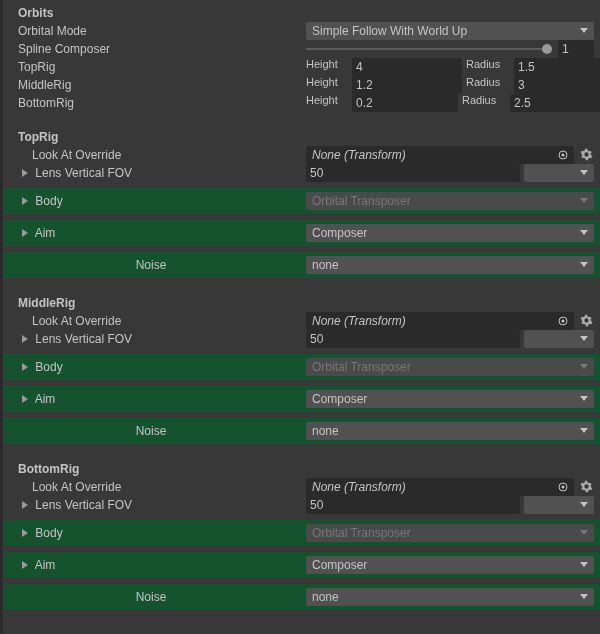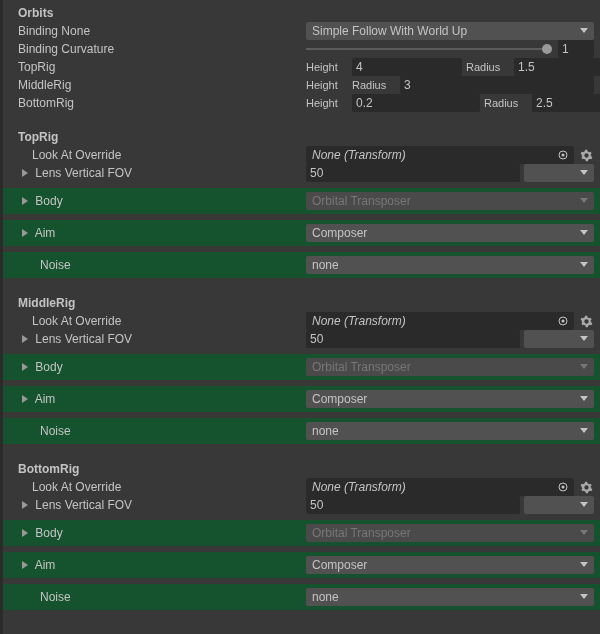--- a/index.html
+++ b/index.html
@@ -20,22 +20,22 @@
     height: 18px;
     padding: 0 6px 0 18px;
   }
   .row.header { padding-left: 18px; font-weight: bold; }
   .row.striped { background: #14532d; }
   .row.tall { height: 26px; }
   .gap { height: 16px; }
   .gap-sm { height: 6px; }
   .label { flex: 0 0 244px; }
   .label.indent1 { padding-left: 14px; }
-  .label.indent2 { padding-left: 22px; }
-  .controls { flex: 1; display: flex; align-items: center; gap: 4px; padding-left: 44px; }
+  .label.indent2 { padding-left: 22px; text-align: center; }
+  .controls { flex: 1; display: flex; gap: 4px; padding-left: 44px; }
   .dropdown {
     flex: 1;
     background: #515151;
     border: none;
     height: 18px;
     display: flex;
     align-items: center;
     padding: 0 18px 0 6px;
     color: #c4c4c4;
     position: relative;
@@ -146,35 +146,35 @@
 <body>
 <div class="leftbar"></div>
 
 <div class="panel">
 
   <div class="row header">
     <span>Orbits</span>
   </div>
 
   <div class="row">
-    <div class="label">Binding None</div>
+    <div class="label">Orbital Mode</div>
     <div class="controls">
       <div class="dropdown">
         <span>Simple Follow With World Up</span>
         <span class="dropdown-arrow">
           <svg width="8" height="6" viewBox="0 0 8 6">
               <path d="M0 0 L8 0 L4 5 Z" fill="#c4c4c4"></path>
             </svg>
         </span>
       </div>
     </div>
   </div>
 
   <div class="row">
-    <div class="label">Binding Curvature</div>
+    <div class="label">Spline Composer</div>
     <div class="controls">
       <div class="slider-wrap">
         <div class="slider-track">
           <div class="slider-handle" style="left:98%"></div>
         </div>
         <input class="numfield" style="width: 36px;" value="1">
       </div>
     </div>
   </div>
 
@@ -185,30 +185,31 @@
       <input class="numfield" style="width: 110px;" value="4">
       <span class="sublabel" style="width:44px">Radius</span>
       <input class="numfield" style="flex: 1 1 0%;" value="1.5">
     </div>
   </div>
 
   <div class="row">
     <div class="label">MiddleRig</div>
     <div class="controls">
       <span class="sublabel" style="width:42px">Height</span>
+      <input class="numfield" style="width: 110px;" value="1.2">
       <span class="sublabel" style="width:44px">Radius</span>
       <input class="numfield" style="flex: 1 1 0%;" value="3">
     </div>
   </div>
 
   <div class="row">
     <div class="label">BottomRig</div>
     <div class="controls">
       <span class="sublabel" style="width:42px">Height</span>
-      <input class="numfield" style="width: 128px;" value="0.2">
+      <input class="numfield" style="width: 106px;" value="0.2">
       <span class="sublabel" style="width:44px">Radius</span>
       <input class="numfield" style="flex: 1 1 0%;" value="2.5">
     </div>
   </div>
 
   <div class="gap"></div>
 
   <div>
     <div class="row header">
       <span>TopRig</span>

